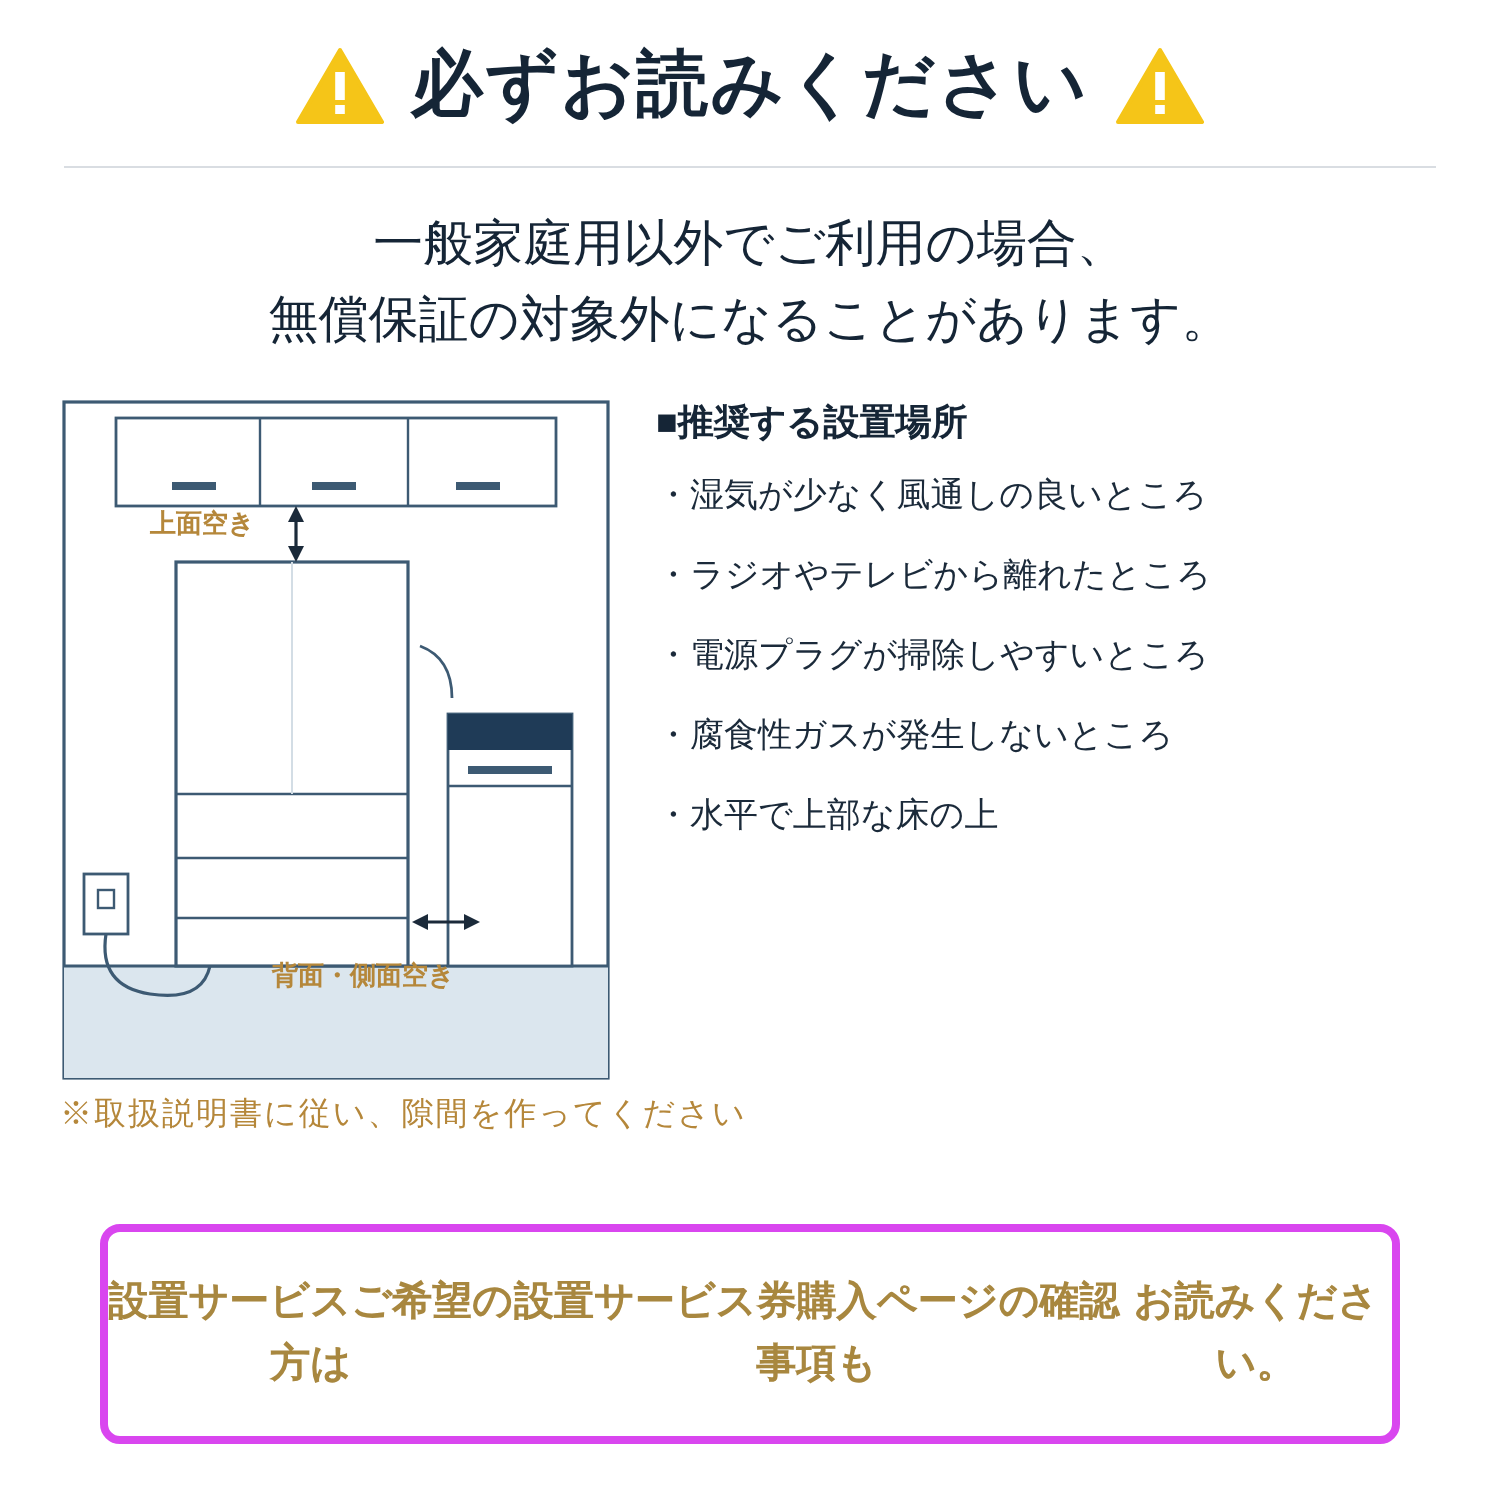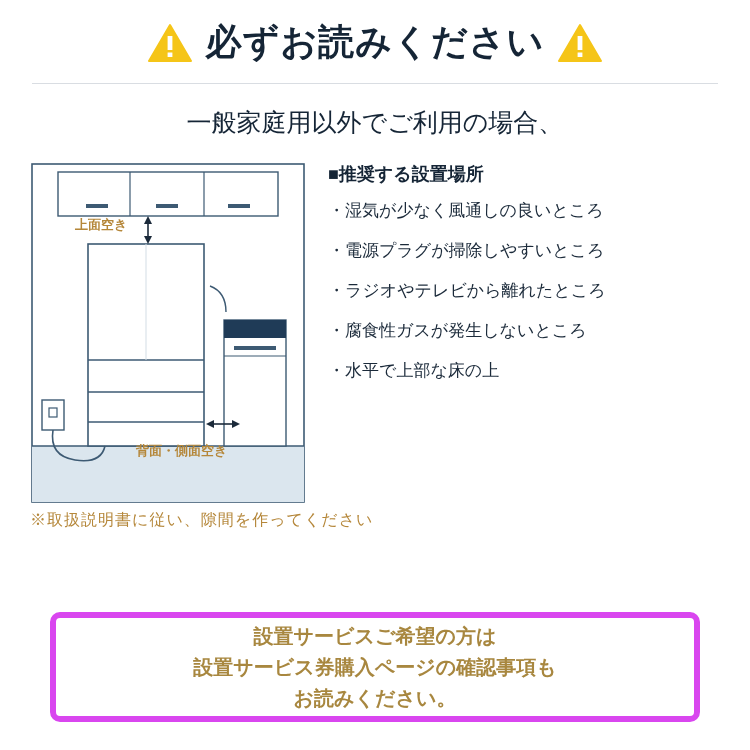--- a/index.html
+++ b/index.html
@@ -108,24 +108,24 @@
   }
 
   
   .footer-box {
     position: absolute;
     left: 50px;
     top: 612px;
     width: 650px;
     height: 110px;
     box-sizing: border-box;
-    border: 6px solid #d946ef;
+    border: 4px solid #d946ef;
     border-radius: 10px;
     display: flex;
-    flex-direction: column;
+    flex-direction: row;
     align-items: center;
     justify-content: center;
   }
   .footer-box div {
     font-size: 20px;
     font-weight: bold;
     color: #a8873f;
     line-height: 1.55;
     text-align: center;
   }
@@ -159,20 +159,21 @@
         <rect x="19.6" y="13" width="4.8" height="14" fill="#ffffff"></rect>
         <rect x="19.6" y="29.5" width="4.8" height="4.5" fill="#ffffff"></rect>
       </svg>
     </span>
   </div>
 
   <div class="divider"></div>
 
   <div class="lead">
     <div>一般家庭用以外でご利用の場合、</div>
+    <div>無償保証の対象外になることがあります。</div>
   </div>
 
   <div class="middle">
 
     <div class="illus">
       <svg width="280" height="360" viewBox="0 0 280 360">
 
         <rect x="4" y="4" width="272" height="338" fill="none" stroke="#3d5a73" stroke-width="1.6"></rect>
 
         <path d="M4 286 L276 286 L276 342 L4 342 Z" fill="#dbe6ee" stroke="none"></path>
@@ -215,22 +216,22 @@
 
       <span class="ill-label" style="left:28px; top:56px;margin-left:19px;">上面空き</span>
       <span class="ill-label" style="left:108px; top:282px;">背面・側面空き</span>
     </div>
 
     <div class="note">※取扱説明書に従い、隙間を作ってください</div>
 
     <div class="right-col">
       <div class="list-title">■推奨する設置場所</div>
       <div class="list-item">・湿気が少なく風通しの良いところ</div>
+      <div class="list-item">・ラジオやテレビから離れたところ</div>
       <div class="list-item">・電源プラグが掃除しやすいところ</div>
-      <div class="list-item">・ラジオやテレビから離れたところ</div>
       <div class="list-item">・腐食性ガスが発生しないところ</div>
       <div class="list-item">・水平で上部な床の上</div>
     </div>
   </div>
 
   <div class="footer-box">
     <div>設置サービスご希望の方は</div>
     <div>設置サービス券購入ページの確認事項も</div>
     <div>お読みください。</div>
   </div>

